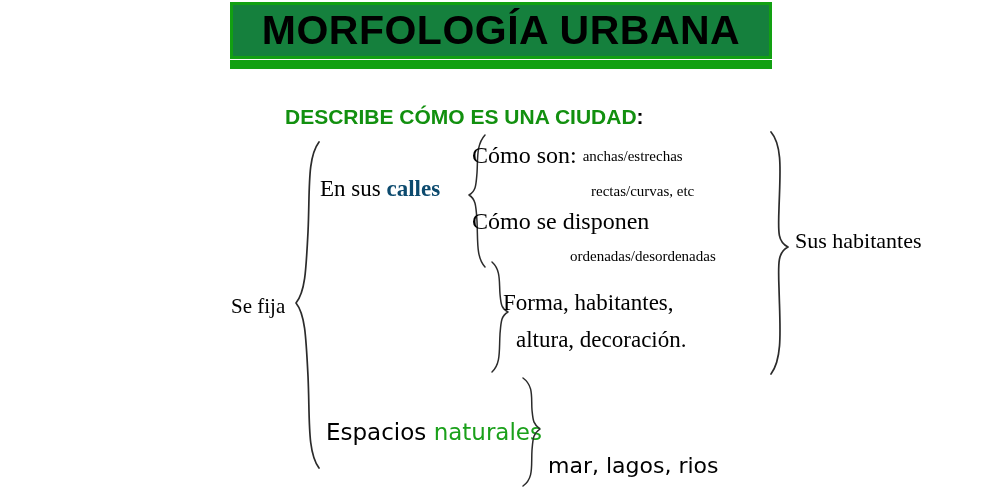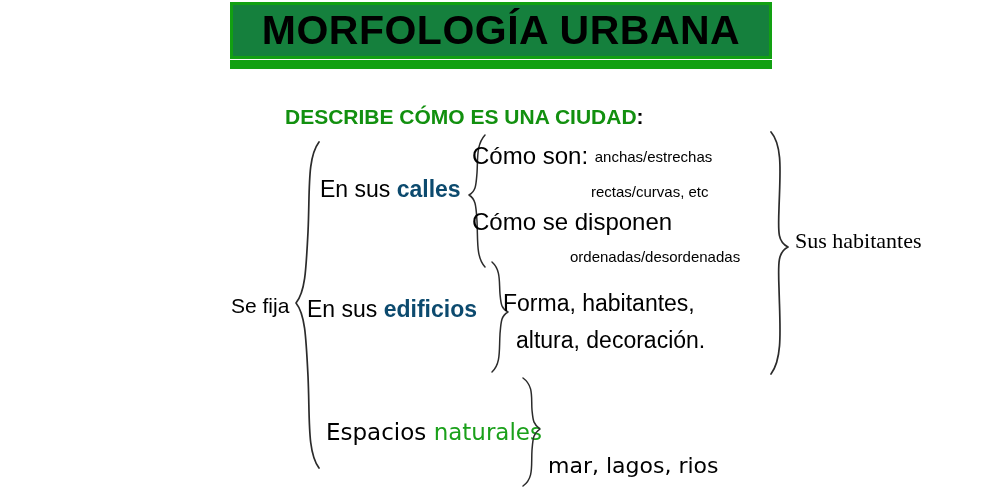--- a/index.html
+++ b/index.html
@@ -66,21 +66,21 @@
     color: #12900f;
     white-space: nowrap;
     margin-left: 46px;
   }
   .subtitle .colon { color: #000000; font-weight: bold; }
 
   
   .txt {
     position: absolute;
     white-space: nowrap;
-    font-family: Liberation Sans, sans-serif;
+    font-family: Liberation Serif, serif;
     color: #000000;
     line-height: 1.15;
   }
   .green-bold { color: #0c4a6e; font-weight: bold; }
   .green-plain { color: #1aa01a; }
 
   .lbl-sefija {
     left: 231px; top: 294px;
     font-size: 21px;
   }
@@ -202,23 +202,20 @@
     <span>Cómo son:</span>
     <span class="small">anchas/estrechas</span>
   </div>
 
   <div class="txt lbl-rectas">rectas/curvas, etc</div>
 
   <div class="txt lbl-comodisponen">Cómo se disponen</div>
 
   <div class="txt lbl-ordenadas">ordenadas/desordenadas</div>
 
-  <div class="txt lbl-edificios">
-    <span>En sus </span><span class="green-bold">edificios</span>
-  </div>
 
   <svg class="brace thin" style="left:487px; top:260px;" width="26" height="114" viewBox="0 0 26 114">
     <path d="M 5 2
              C 14 10, 12 22, 13 34
              C 14 44, 14 48, 21 52
              C 14 56, 14 62, 13 74
              C 12 90, 14 104, 5 112"></path>
   </svg>
 
   <div class="txt lbl-forma">Forma, habitantes,</div>

